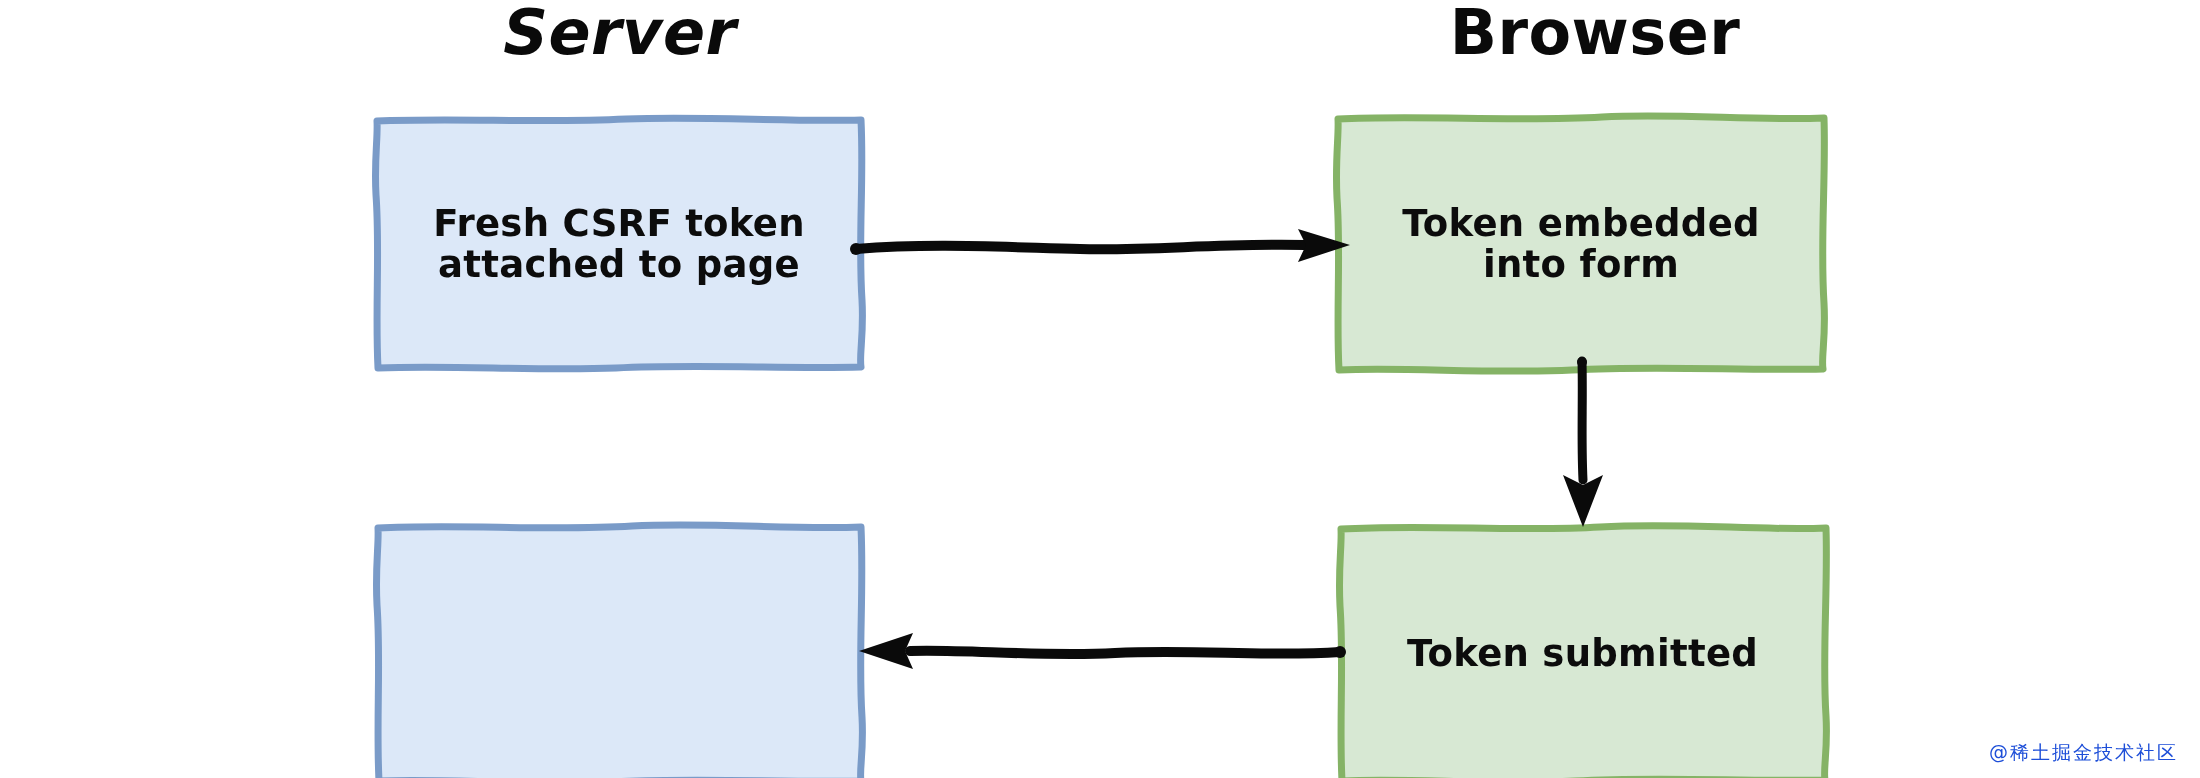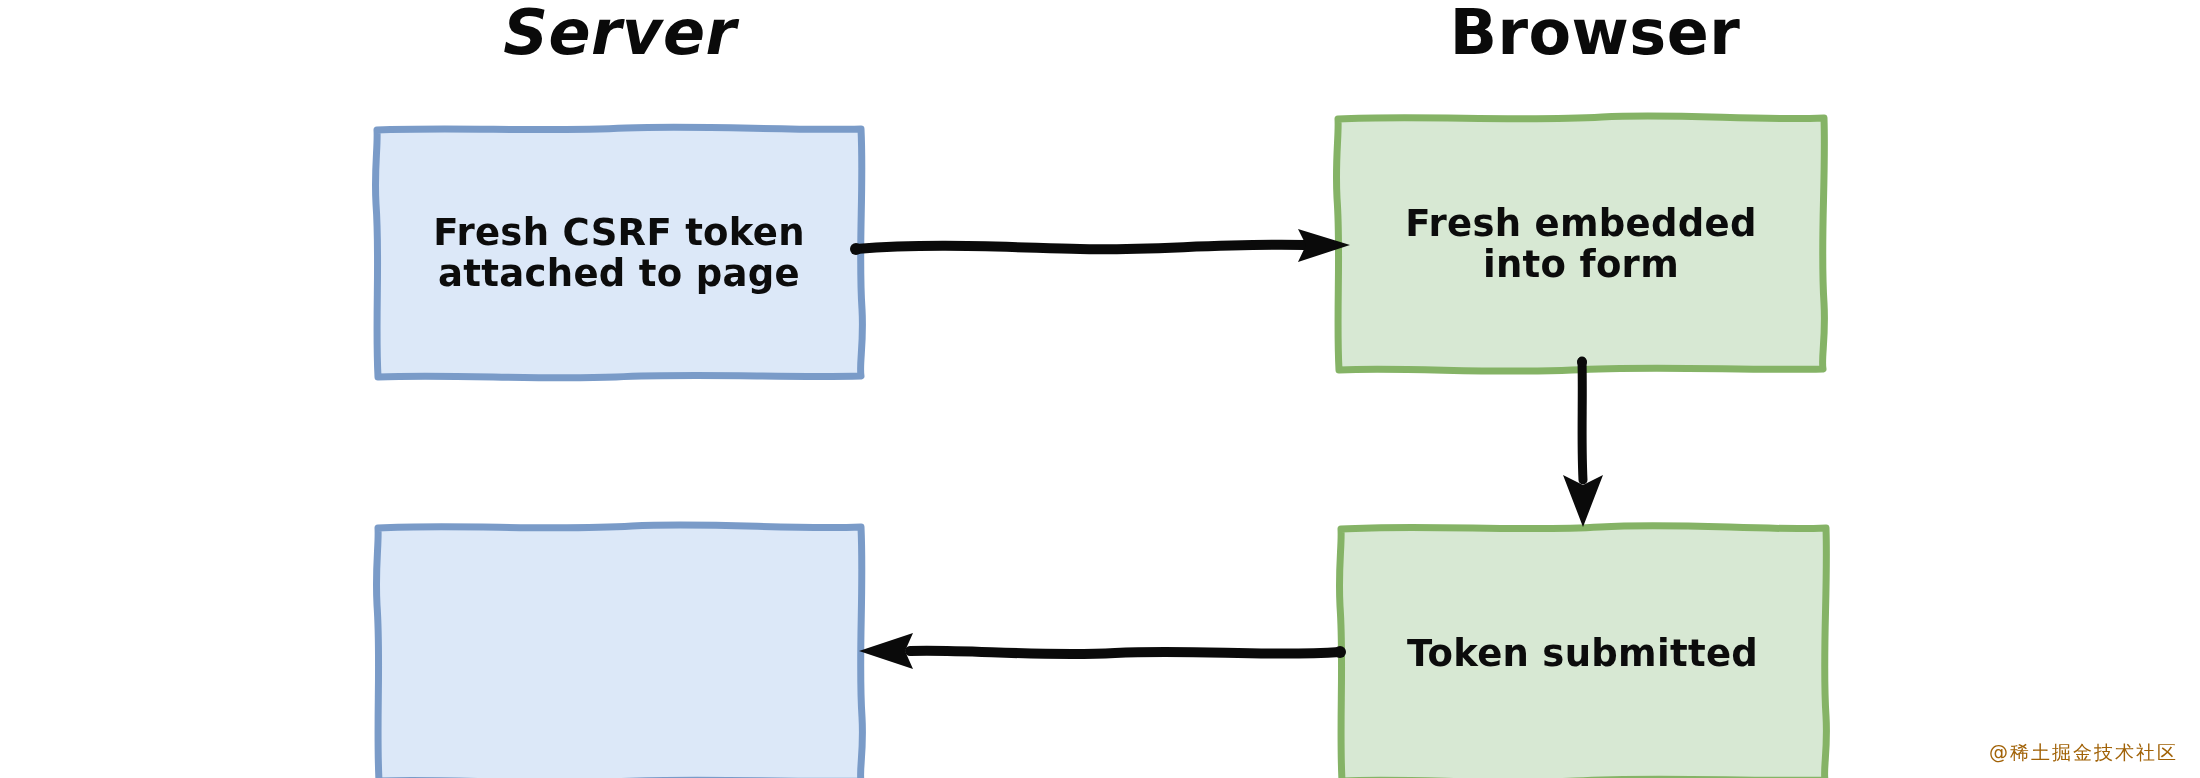--- a/index.html
+++ b/index.html
@@ -58,21 +58,21 @@
     position: absolute;
     left: -10px;
     top: -10px;
     width: calc(100% + 20px);
     height: calc(100% + 20px);
     z-index: 1;
     overflow: visible;
   }
 
   
-  #node-fresh-token    { left: 376px;  top: 129px; width: 486px;  height: 248px; }
+  #node-fresh-token    { left: 376px;  top: 120px; width: 486px;  height: 248px; }
   #node-token-embedded { left: 1337px; top: 118px; width: 488px;  height: 252px; }
   #node-server-checks  { left: 377px;  top: 527px; width: 485px;  height: 255px; }
   #node-form-submitted { left: 1340px; top: 528px; width: 485px;  height: 252px; }
 
   
   .connector {
     position: absolute;
     z-index: 2;
     overflow: visible;
   }
@@ -81,21 +81,21 @@
   #arrow-submit-to-server { left: 845px;  top: 605px; width: 520px; height: 95px; }
 
   
   #watermark {
     position: absolute;
     right: 22px;
     bottom: 12px;
     font-family: "DejaVu Sans", sans-serif;
     font-size: 19px;
     letter-spacing: 2px;
-    color: #a16207;
+    color: #1d4ed8;
     white-space: nowrap;
     z-index: 5;
     user-select: none;
   }
 </style>
 </head>
 <body>
 
 <div id="canvas">
 
@@ -114,21 +114,21 @@
 attached to page</div>
   </div>
 
   <div class="node" id="node-token-embedded">
     <svg class="sketch" viewBox="0 0 508 272" preserveAspectRatio="none">
       <path d="M11,11 C95,7 190,14 275,9 C350,5 430,13 497,10
                C499,70 493,135 497,195 C499,230 494,250 496,261
                C420,263 330,257 245,262 C165,266 80,259 12,262
                C9,205 14,145 10,90 C8,52 12,27 11,11 Z" fill="#d7e8d3" stroke="#85b366" stroke-width="7" stroke-linejoin="round" stroke-linecap="round"></path>
     </svg>
-    <div class="node-label">Fresh embedded
+    <div class="node-label">Token embedded
 into form</div>
   </div>
 
   <div class="node" id="node-server-checks">
     <svg class="sketch" viewBox="0 0 505 275" preserveAspectRatio="none">
       <path d="M11,11 C90,7 185,14 265,9 C345,5 425,13 494,10
                C497,75 491,140 495,200 C497,235 492,253 494,264
                C420,266 330,260 245,265 C165,269 80,261 12,264
                C9,205 14,145 10,88 C8,50 12,27 11,11 Z" fill="#dce8f8" stroke="#7a9bc8" stroke-width="7" stroke-linejoin="round" stroke-linecap="round"></path>
     </svg>

